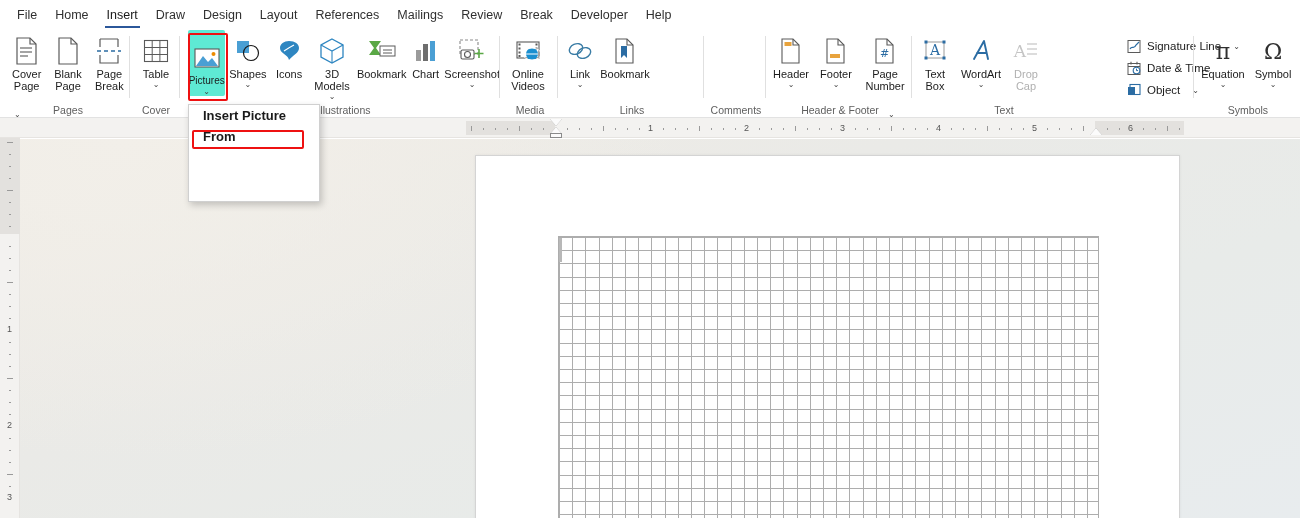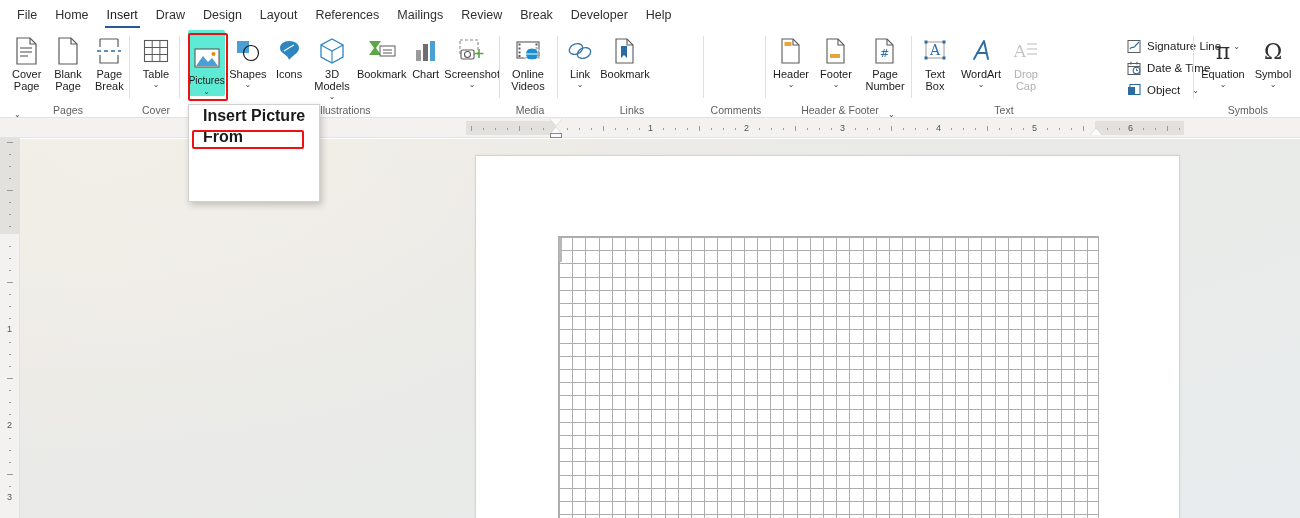--- a/index.html
+++ b/index.html
@@ -86,21 +86,21 @@
     position: absolute; left: 188px; top: 104px;
     width: 132px; height: 98px;
     background: #ffffff;
     border: 1px solid #d0d0d0;
     box-shadow: 2px 3px 7px rgba(0,0,0,0.20);
     z-index: 30;
   }
   .menu-header {
     height: 21px; line-height: 21px;
     padding-left: 14px;
-    font-size: 16px; font-weight: bold; color: #1a1a1a;
+    font-size: 13px; font-weight: bold; color: #1a1a1a;
   }
   .menu-item {
     position: relative;
     height: 25px; display: flex; align-items: center;
     padding-left: 12px;
     font-size: 11.5px; color: #1a1a1a;
     cursor: default;
   }
   .menu-item .mico { width: 17px; height: 16px; margin-right: 9px; display:flex; align-items:center; justify-content:center;}
 

